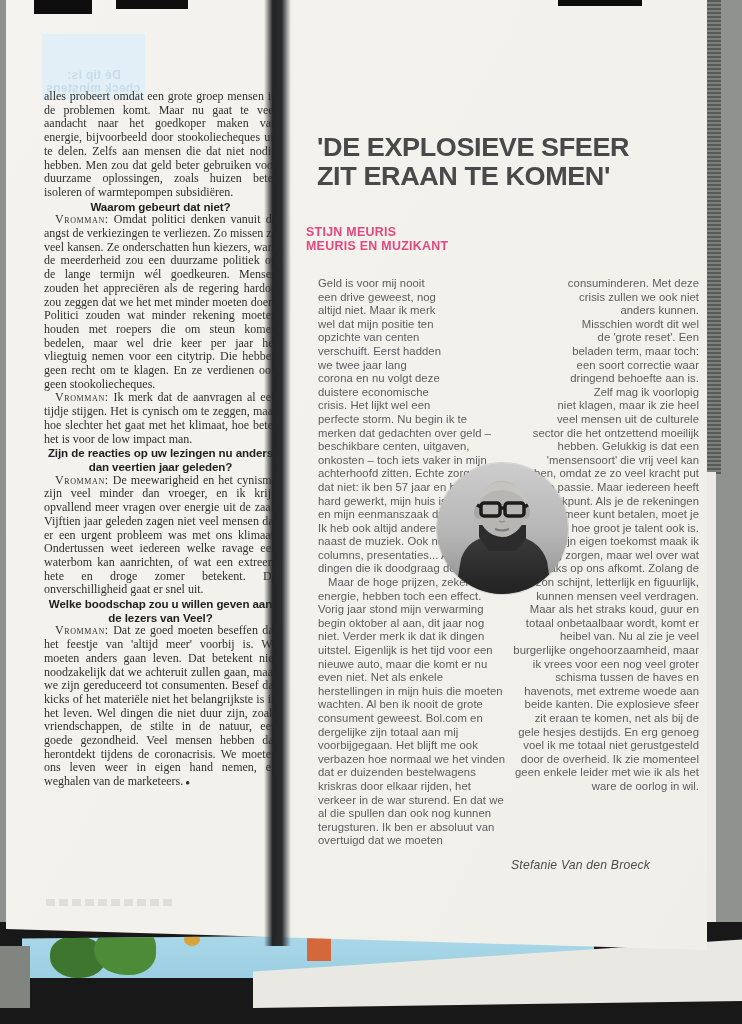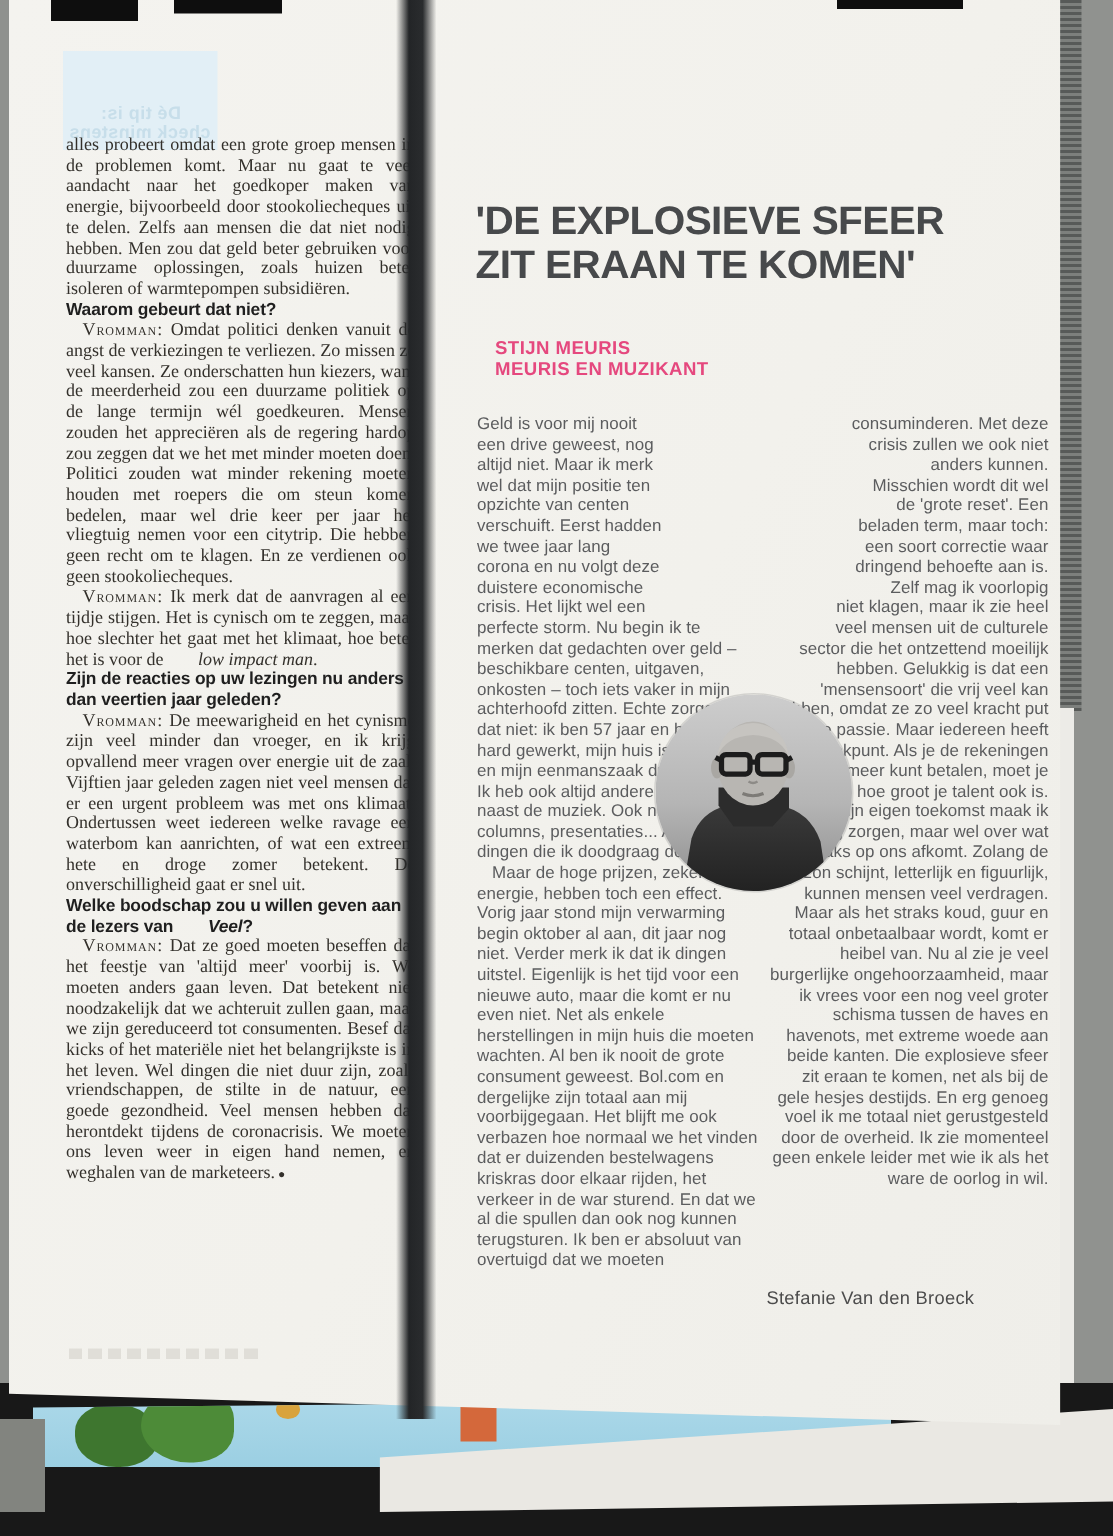--- a/index.html
+++ b/index.html
@@ -40,52 +40,52 @@
     padding-bottom:5px;box-sizing:border-box;}
   .bleed-box span{display:block;transform:scaleX(-1);color:#c7deea;font-weight:700;
     font-size:12px;line-height:13px;letter-spacing:.3px;}
 
   
   .left-col{position:absolute;left:38px;top:90px;width:233px;color:#33302b;
     font-family:"Liberation Serif",serif;font-size:12px;line-height:13.7px;
     text-align:justify;hyphens:auto;-webkit-hyphens:auto;}
   .left-col p{margin:0;}
   .lc-q{font-family:"Liberation Sans",sans-serif;font-weight:700;font-size:11.6px;
-    color:#1f1f1f;text-align:left;letter-spacing:-.1px;}
+    color:#1f1f1f;text-align:center;letter-spacing:-.1px;}
   .lc-a{text-indent:11px;}
   .seg-speaker{font-variant:small-caps;letter-spacing:.6px;}
-  .seg-i{font-style:italic;margin-left:20px;}
+  .seg-i{}
   .seg-dot{font-size:8px;}
 
   .ghost-footer{position:absolute;left:40px;top:899px;width:128px;height:7px;
     background:repeating-linear-gradient(90deg,#d2cfc8 0 9px,rgba(0,0,0,0) 9px 13px);
     opacity:.55;filter:blur(.4px);}
 
   
   .headline{position:absolute;left:311px;top:133px;width:398px;color:#47494b;
     font-weight:700;font-size:26.5px;line-height:29px;letter-spacing:-.4px;
     transform:scaleX(1.02);transform-origin:left top;}
-  .kicker{position:absolute;left:324px;top:225px;color:#e5487e;font-weight:700;
+  .kicker{position:absolute;left:300px;top:225px;color:#e5487e;font-weight:700;
     font-size:12.4px;line-height:14.2px;letter-spacing:.3px;}
   .iv-col{position:absolute;top:277px;width:187px;color:#5b5c5e;
     font-size:11.3px;line-height:13.6px;letter-spacing:.05px;}
   .iv-col-1{left:312px;}
   .iv-col-2{left:504px;width:189px;text-align:right;}
   .iv-col p{margin:0;}
   .iv-col p.indent{text-indent:10px;}
   .wrap-spacer-r{float:right;width:62px;height:130px;margin-top:187px;
     shape-outside:circle(73px at 59px 65px);shape-margin:6px;}
   .wrap-spacer-l{float:left;width:58px;height:130px;margin-top:187px;
     shape-outside:circle(73px at -8px 65px);shape-margin:6px;}
 
   .photo{position:absolute;left:431px;top:463px;width:131px;height:131px;border-radius:50%;
     overflow:hidden;box-shadow:0 0 0 1px rgba(120,120,120,.25);}
   .photo svg{display:block;}
 
-  .byline{position:absolute;left:505px;top:858px;color:#4c4c4c;
+  .byline{position:absolute;left:505px;top:858px;color:#4c4c4c;font-style:italic;
     font-size:12.2px;letter-spacing:.2px;}
 </style>
 </head>
 <body>
 
 <div class="scan">
 
   <div class="bg-right"></div>
   <div class="edge-texture"></div>
   <div class="edge-white-strip"></div>

